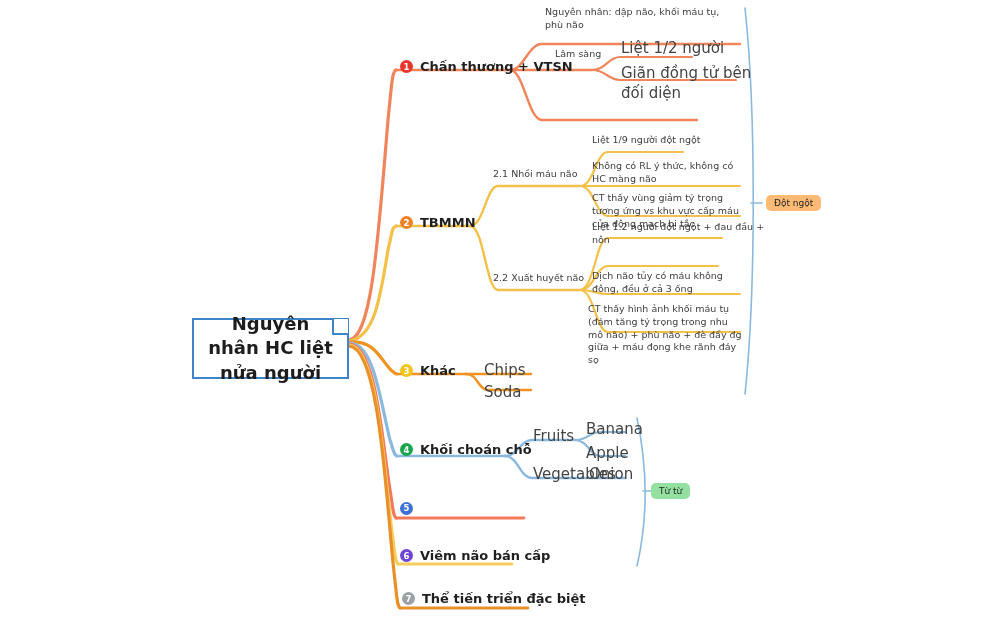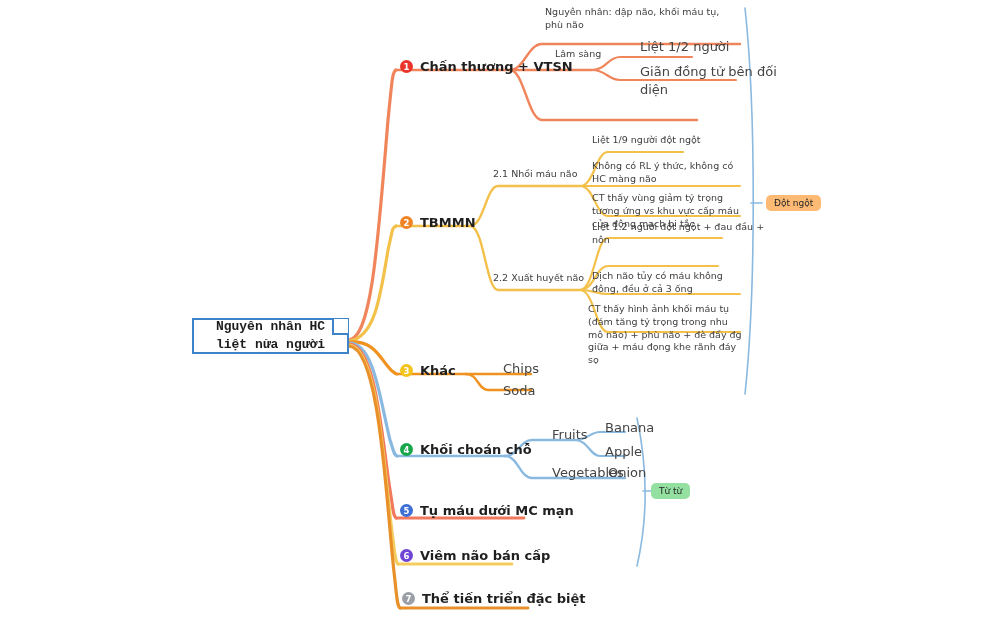--- a/index.html
+++ b/index.html
@@ -53,21 +53,21 @@
   .badge{
     display:inline-flex;align-items:center;justify-content:center;
     width:13px;height:13px;border-radius:50%;
     color:#fff;font-size:8.5px;font-weight:bold;
     font-family:"DejaVu Sans","Liberation Sans",sans-serif;
     flex:0 0 auto;line-height:1;
   }
 
   
   .lvl2{font-size:9.5px;color:#3e3e3e;}
-  .lvl3{font-size:13px;color:#444;margin-left:19px;}
+  .lvl3{font-size:15px;color:#444;}
 
   
   .tag{
     position:absolute;
     border-radius:5px;
     font-size:9px;
     color:#262626;
     display:flex;align-items:center;justify-content:center;
     padding:3px 8px;
     white-space:nowrap;
@@ -126,21 +126,21 @@
       <path d="M349,346 C380,348 386,500 394,572 C397,598 397,606 400,608" stroke="#e8912a" stroke-width="3.2"></path>
       <path d="M400,608 L528,608" stroke="#e8912a" stroke-width="2.8"></path>
 
       <path d="M745,8 C756,110 756,290 745,394" stroke="#8ab9e0" stroke-width="1.6"></path>
       <path d="M751,203 L762,203" stroke="#8ab9e0" stroke-width="1.6"></path>
       <path d="M637,418 C648,470 648,518 637,566" stroke="#8ab9e0" stroke-width="1.6"></path>
       <path d="M643,491 L652,491" stroke="#8ab9e0" stroke-width="1.6"></path>
     </g>
   </svg>
 
-  <div class="root-node" style="left:192px;top:318px;width:157px;height:36px;font-size:13px;font-family:Liberation Mono, monospace;">
+  <div class="root-node" style="left:192px;top:318px;width:157px;height:61px;font-size:18px;">
     <span style="padding:0 10px;">Nguyên nhân HC liệt nửa người</span>
     <span class="root-fold"></span>
   </div>
 
   <div class="node topic" style="left:400px;top:58px;">
     <span class="badge" style="background:#e8342b;">1</span>
     <span>Chấn thương + VTSN</span>
   </div>
 
   <div class="node topic" style="left:400px;top:214px;">
@@ -153,21 +153,20 @@
     <span>Khác</span>
   </div>
 
   <div class="node topic" style="left:400px;top:441px;">
     <span class="badge" style="background:#19a64b;">4</span>
     <span>Khối choán chỗ</span>
   </div>
 
   <div class="node topic" style="left:400px;top:502px;">
     <span class="badge" style="background:#3d6fd4;">5</span>
-    <span>Tụ máu dưới MC mạn</span>
   </div>
 
   <div class="node topic" style="left:400px;top:547px;">
     <span class="badge" style="background:#6f45d6;">6</span>
     <span>Viêm não bán cấp</span>
   </div>
 
   <div class="node topic" style="left:402px;top:590px;">
     <span class="badge" style="background:#9aa0a6;">7</span>
     <span>Thể tiến triển đặc biệt</span>

